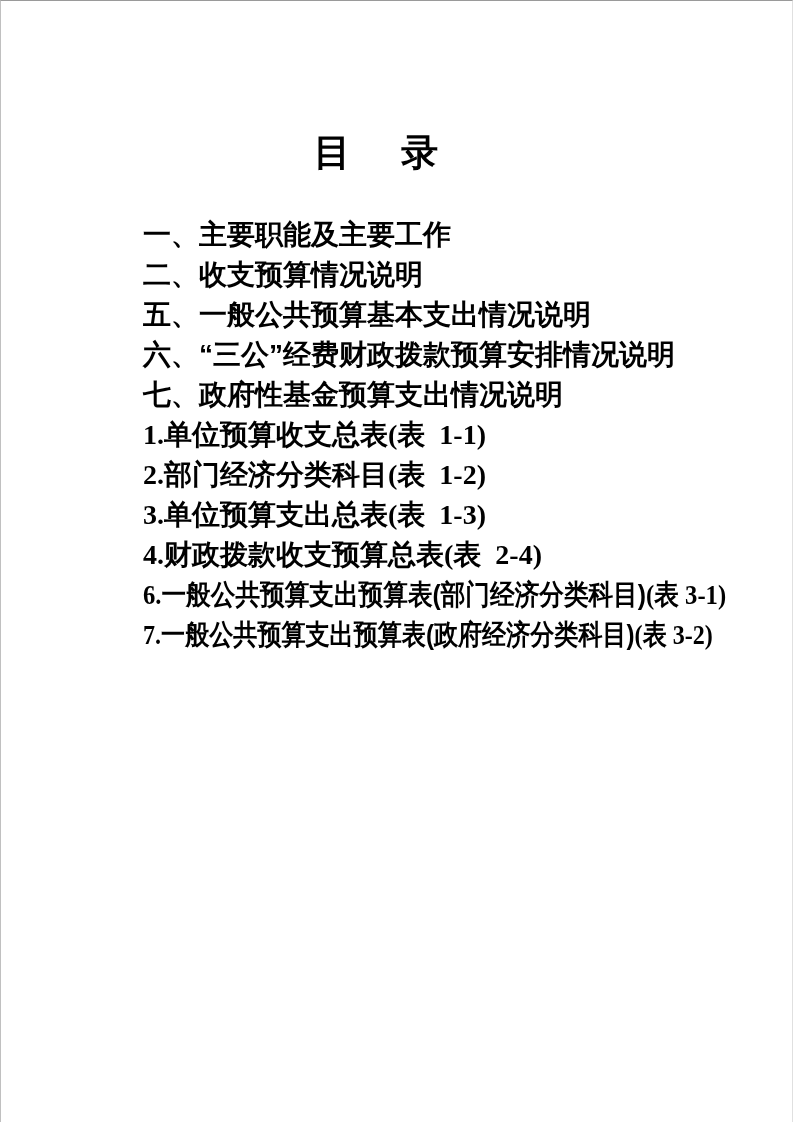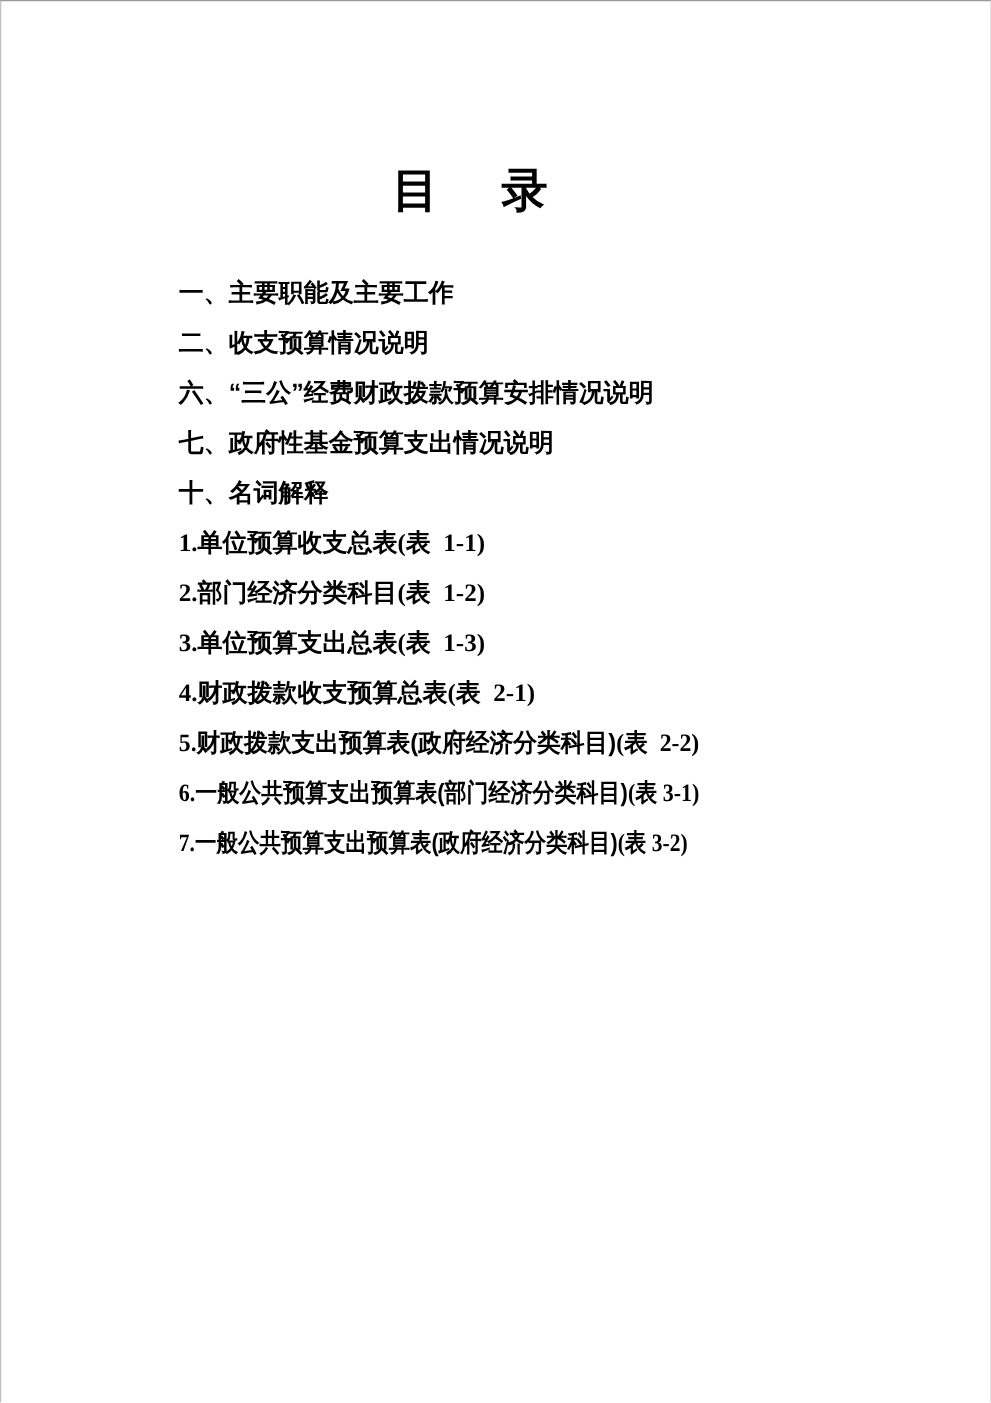--- a/index.html
+++ b/index.html
@@ -36,21 +36,21 @@
   }
   .toc-list {
     position: absolute;
     left: 142px;
     top: 214px;
     width: 560px;
   }
   .row {
     height: 40px;
     line-height: 40px;
-    font-size: 20px;
+    font-size: 28px;
     font-weight: 700;
     white-space: nowrap;
   }
   .line-inner {
     display: inline-block;
     transform-origin: 0 50%;
     line-height: 40px;
   }
   .num, .ref {
     font-family: "Liberation Serif", serif;
@@ -72,34 +72,33 @@
 <body>
 
 <div class="page">
 
   <div class="doc-title">目　 录</div>
 
   <div class="toc-list">
 
     <div class="row"><span>一、主要职能及主要工作</span></div>
     <div class="row"><span>二、收支预算情况说明</span></div>
+    <div class="row"><span>五、一般公共预算基本支出情况说明</span></div>
     <div class="row"><span>六、“三公”经费财政拨款预算安排情况说明</span></div>
     <div class="row"><span>七、政府性基金预算支出情况说明</span></div>
-    <div class="row"><span>十、名词解释</span></div>
 
 
     <div class="row"><span class="line-inner"><span class="num">1.</span><span class="atitle">单位预算收支总表</span><span class="ref">(表  1-1)</span></span></div>
 
     <div class="row"><span class="line-inner"><span class="num">2.</span><span class="atitle">部门经济分类科目</span><span class="ref">(表  1-2)</span></span></div>
 
     <div class="row"><span class="line-inner"><span class="num">3.</span><span class="atitle">单位预算支出总表</span><span class="ref">(表  1-3)</span></span></div>
 
-    <div class="row"><span class="line-inner"><span class="num">4.</span><span class="atitle">财政拨款收支预算总表</span><span class="ref">(表  2-1)</span></span></div>
+    <div class="row"><span class="line-inner"><span class="num">4.</span><span class="atitle">财政拨款收支预算总表</span><span class="ref">(表  2-4)</span></span></div>
 
-    <div class="row sq-95"><span class="line-inner"><span class="num">5.</span><span class="atitle">财政拨款支出预算表(政府经济分类科目)</span><span class="ref">(表  2-2)</span></span></div>
 
     <div class="row sq-88"><span class="line-inner"><span class="num">6.</span><span class="atitle">一般公共预算支出预算表(部门经济分类科目)</span><span class="ref">(表 3-1)</span></span></div>
 
     <div class="row sq-86"><span class="line-inner"><span class="num">7.</span><span class="atitle">一般公共预算支出预算表(政府经济分类科目)</span><span class="ref">(表 3-2)</span></span></div>
 
 
   </div>
 </div>
 
 </body></html>

